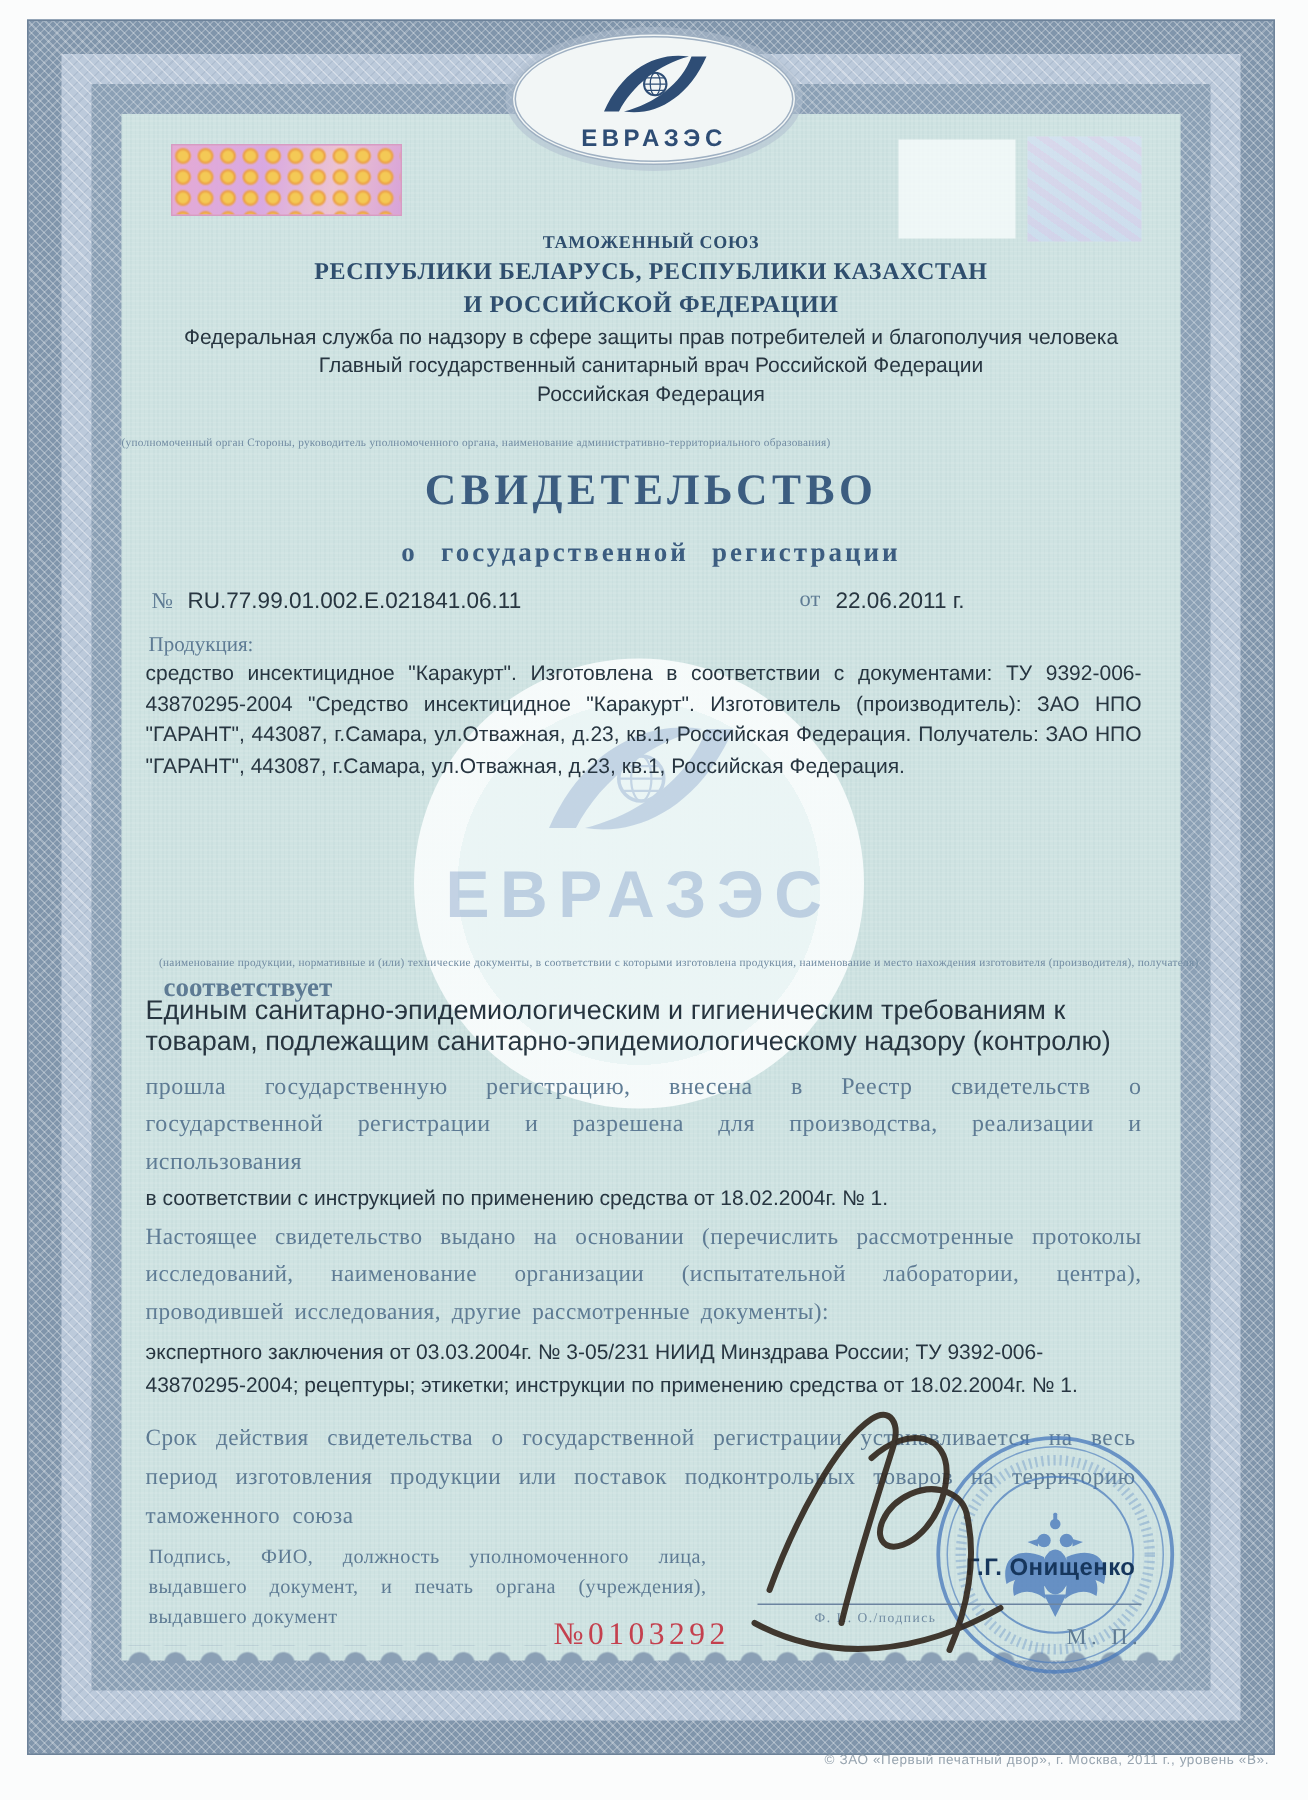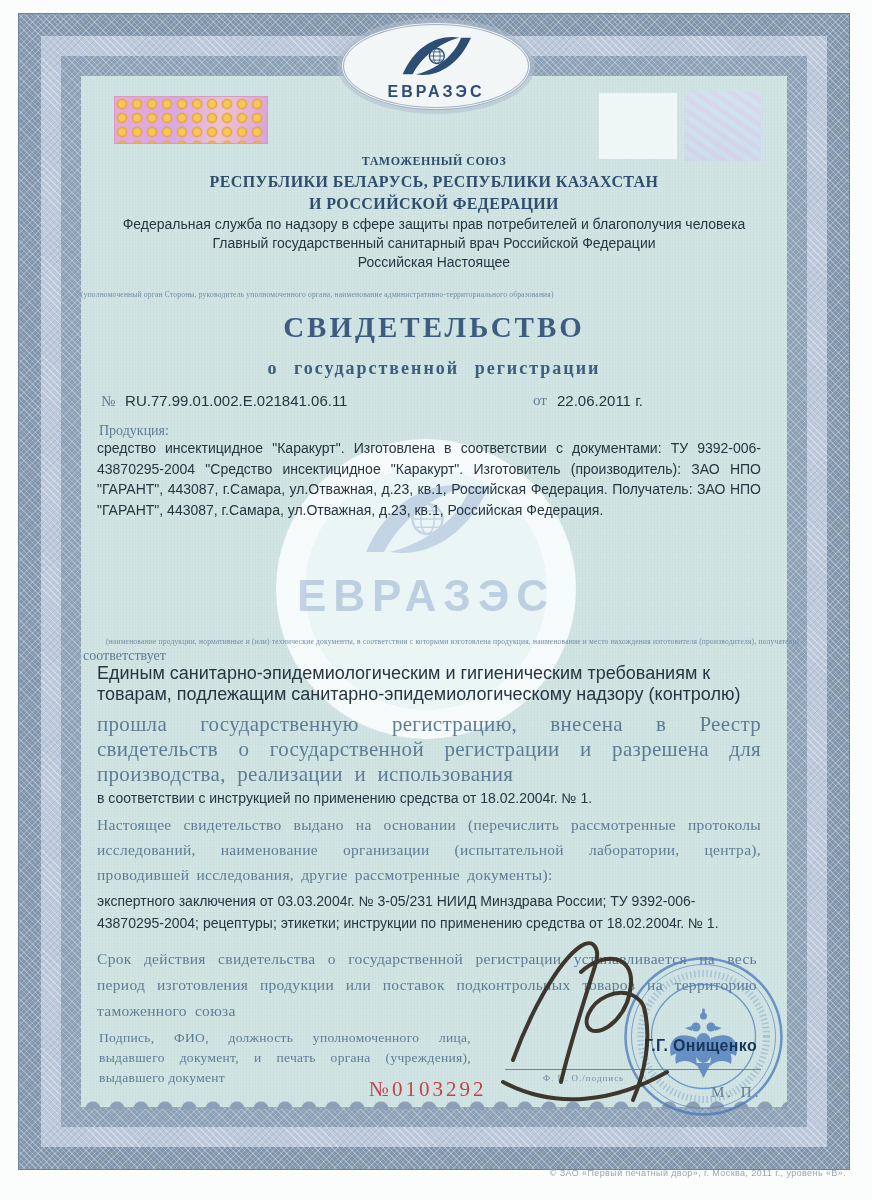--- a/index.html
+++ b/index.html
@@ -114,28 +114,28 @@
   .watermark{
     position:absolute;left:195px;top:363px;width:300px;height:300px;z-index:1;
     background:radial-gradient(circle, rgba(236,246,246,.95) 0 57%, rgba(250,253,253,.9) 57% 71%, rgba(207,227,226,0) 72%);
     border-radius:50%;text-align:center;
   }
   .watermark .wm-logo{margin-top:34px;opacity:.4;}
   .wm-label{
     font-family:"Liberation Sans", sans-serif;font-weight:bold;
     font-size:44px;letter-spacing:7px;color:rgba(120,150,195,.4);margin-top:2px;
   }
-  .sootv{position:absolute;left:2px;top:572px;font-size:14px;color:#5e7b94;z-index:6;}
+  .sootv{position:absolute;left:28px;top:572px;font-size:18px;color:#5e7b94;z-index:6;font-weight:bold;}
   .compliance{
     position:absolute;left:16px;top:587px;width:664px;z-index:6;
     font-family:"Liberation Sans", sans-serif;color:#273540;font-size:18px;line-height:21px;
   }
   .regblock{position:absolute;left:16px;top:636px;width:664px;z-index:6;}
   .regblock .t{
-    color:#5e7b94;font-size:21px;line-height:25px;text-align:justify;word-spacing:6px;letter-spacing:.3px;
+    color:#5e7b94;font-size:16px;line-height:25px;text-align:justify;word-spacing:6px;letter-spacing:.3px;
   }
   .regblock .f{
     font-family:"Liberation Sans", sans-serif;color:#273540;font-size:14px;line-height:21px;margin-top:1px;
   }
   .basisblock{position:absolute;left:16px;top:736px;width:664px;z-index:6;}
   .basisblock .t{
     color:#5e7b94;font-size:15.5px;line-height:25px;text-align:justify;word-spacing:3px;letter-spacing:.3px;
   }
   .basisblock .f{
     font-family:"Liberation Sans", sans-serif;color:#273540;font-size:14px;line-height:21.5px;margin-top:4px;
@@ -177,21 +177,21 @@
         <div class="hologram"></div>
         <div class="stamp-white"></div>
         <div class="stamp-lilac"></div>
 
         <div class="hdr">
           <div class="hdr-l1">ТАМОЖЕННЫЙ СОЮЗ</div>
           <div class="hdr-l2">РЕСПУБЛИКИ БЕЛАРУСЬ, РЕСПУБЛИКИ КАЗАХСТАН</div>
           <div class="hdr-l3">И РОССИЙСКОЙ ФЕДЕРАЦИИ</div>
           <div class="hdr-l4">Федеральная служба по надзору в сфере защиты прав потребителей и благополучия человека</div>
           <div class="hdr-l5">Главный государственный санитарный врач Российской Федерации</div>
-          <div class="hdr-l6">Российская Настоящее</div>
+          <div class="hdr-l6">Российская Федерация</div>
         </div>
         <div class="cap cap1">(уполномоченный орган Стороны, руководитель уполномоченного органа, наименование административно-территориального образования)</div>
 
         <div class="title">СВИДЕТЕЛЬСТВО</div>
         <div class="subtitle">о государственной регистрации</div>
 
         <div class="numrow">
           <span class="tpl">№</span>
           <span class="fill num">RU.77.99.01.002.Е.021841.06.11</span>
           <span class="tpl ot">от</span>

